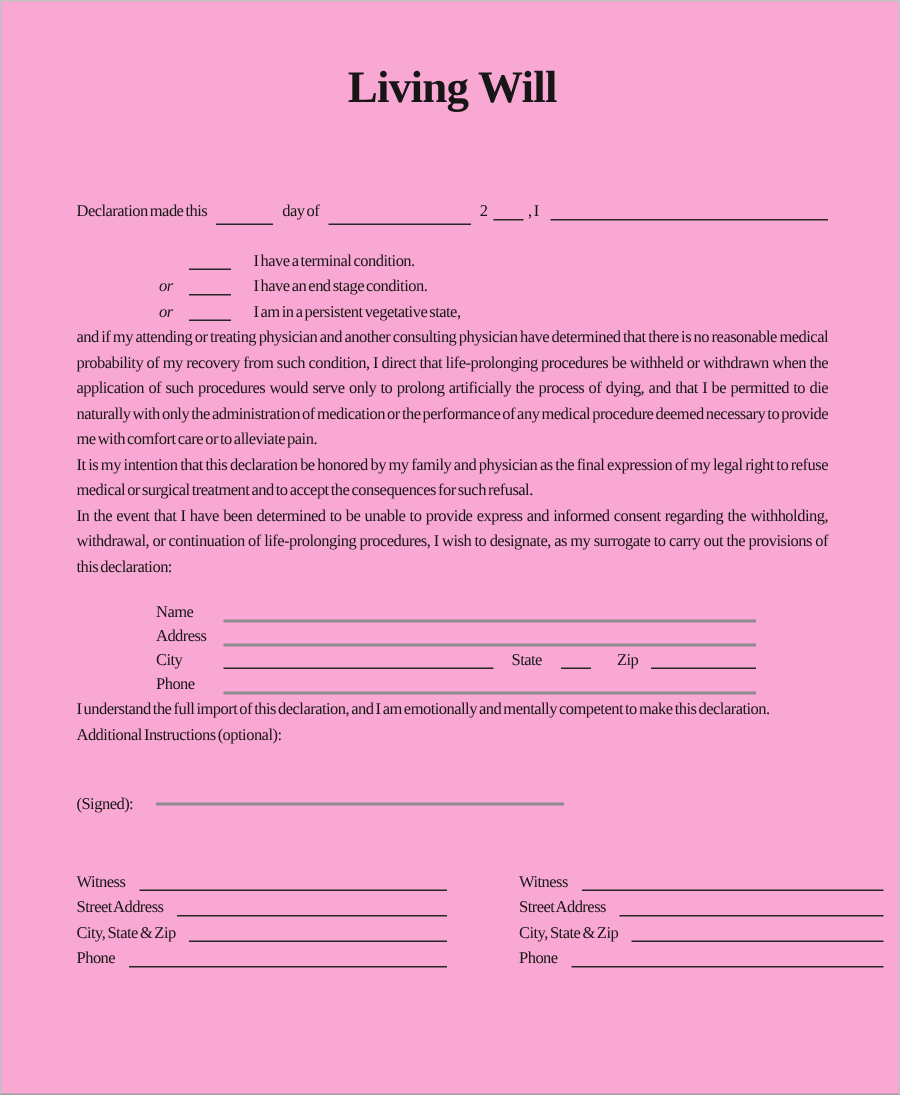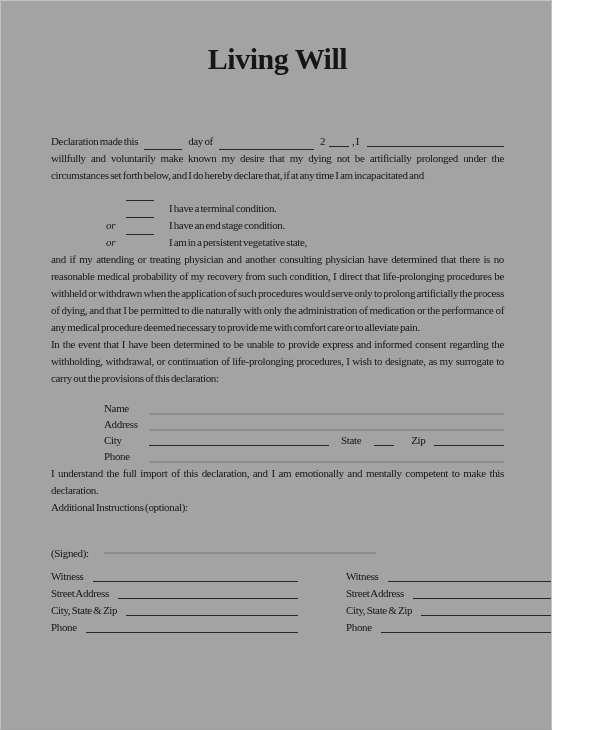--- a/index.html
+++ b/index.html
@@ -1,21 +1,21 @@
 <!DOCTYPE html>
 <html><head>
 <meta charset="utf-8">
 <style>
   * { box-sizing: border-box; }
   html, body { margin: 0; padding: 0; background: #ffffff; }
   .page {
     position: relative;
-    width: 552px;
+    width: 600px;
     height: 730px;
-    background: #a3a3a3;
+    background: #f9a8d4;
     border: 1px solid #c2c2c2;
     border-bottom-color: #9e9e9e;
     padding: 0 47px 0 50px;
     overflow: hidden;
     font-family: "Liberation Serif", "DejaVu Serif", serif;
     font-size: 11px;
     line-height: 17px;
     letter-spacing: -0.35px;
     word-spacing: -1px;
     color: #161616;
@@ -39,42 +39,42 @@
   .blank-year  { flex: none; width: 20px; margin: 0 3px 3px 4px; }
   .blank-name  { flex: 1 1 auto; margin-left: 8px; }
 
   p.just { margin: 0; text-align: justify; }
   .p-physician  { margin-top: 12px; }
   .p-intention  { margin-top: 17px; }
   .p-surrogate  { margin-top: 12px; }
   .p-competency { margin-top: 13px; }
 
   .conditions { margin: 16px 0 0 55px; }
-  .cond-row  { display: flex; align-items: flex-start; height: 17px; }
+  .cond-row  { display: flex; align-items: flex-end; height: 17px; }
   .cond-or   { flex: none; width: 20px; font-style: italic; }
   .cond-line { flex: none; width: 28px; border-bottom: 1px solid #262626; margin-bottom: 3px; }
   .cond-text { flex: none; margin-left: 15px; }
 
   .surrogate { margin: 14px 0 0 53px; width: 400px; }
   .s-row   { display: flex; align-items: flex-end; height: 16px; }
   .s-label { flex: none; width: 45px; }
   .s-line  { flex: 1 1 auto; }
   .city-line   { flex: none; width: 180px; }
   .state-label { flex: none; margin-left: 12px; }
   .state-line  { flex: none; width: 20px; margin-left: 13px; }
   .zip-label   { flex: none; margin-left: 17px; margin-top: 16px; }
   .zip-line    { flex: 1 1 auto; margin-left: 9px; }
 
   .additional { margin-top: 16px; }
 
   .signed-row   { margin-top: 29px; display: flex; align-items: center; height: 17px; }
   .signed-label { flex: none; width: 53px; }
   .signed-line  { flex: none; width: 272px; }
 
-  .witness-grid { margin-top: 6px; display: grid; grid-template-columns: 247px 243px; column-gap: 13px; gap: 48px; }
+  .witness-grid { margin-top: 35px; display: grid; grid-template-columns: 247px 243px; column-gap: 13px; gap: 48px; }
   .w-row   { display: flex; align-items: flex-end; height: 17px; }
   .w-label { flex: none; margin-right: 9px; }
   .w-line  { flex: 1 1 auto; border-bottom: 1px solid #262626; margin-bottom: 3px; }
 </style>
 </head>
 <body>
 
 <div class="page">
 
   <h1 class="title">Living Will</h1>
@@ -82,21 +82,20 @@
   <div class="intro-row">
     <span class="txt">Declaration made this</span>
     <span class="rule blank-day"></span>
     <span class="txt">day of</span>
     <span class="rule blank-month"></span>
     <span class="txt">2</span>
     <span class="rule blank-year"></span>
     <span class="txt">, I</span>
     <span class="rule blank-name"></span>
   </div>
-  <p class="just">willfully and voluntarily make known my desire that my dying not be artificially prolonged under the circumstances set forth below, and I do hereby declare that, if at any time I am incapacitated and</p>
 
   <div class="conditions">
     <div class="cond-row">
       <span class="cond-or"></span>
       <span class="cond-line"></span>
       <span class="cond-text">I have a terminal condition.</span>
     </div>
     <div class="cond-row">
       <span class="cond-or">or</span>
       <span class="cond-line"></span>
@@ -104,20 +103,21 @@
     </div>
     <div class="cond-row">
       <span class="cond-or">or</span>
       <span class="cond-line"></span>
       <span class="cond-text">I am in a persistent vegetative state,</span>
     </div>
   </div>
 
   <p class="just p-physician">and if my attending or treating physician and another consulting physician have determined that there is no reasonable medical probability of my recovery from such condition, I direct that life-prolonging procedures be withheld or withdrawn when the application of such procedures would serve only to prolong artificially the process of dying, and that I be permitted to die naturally with only the administration of medication or the performance of any medical procedure deemed necessary to provide me with comfort care or to alleviate pain.</p>
 
+  <p class="just p-intention">It is my intention that this declaration be honored by my family and physician as the final expression of my legal right to refuse medical or surgical treatment and to accept the consequences for such refusal.</p>
 
   <p class="just p-surrogate">In the event that I have been determined to be unable to provide express and informed consent regarding the withholding, withdrawal, or continuation of life-prolonging procedures, I wish to designate, as my surrogate to carry out the provisions of this declaration:</p>
 
   <div class="surrogate">
     <div class="s-row">
       <span class="s-label">Name</span>
       <span class="s-line rule-thick"></span>
     </div>
     <div class="s-row">
       <span class="s-label">Address</span>

